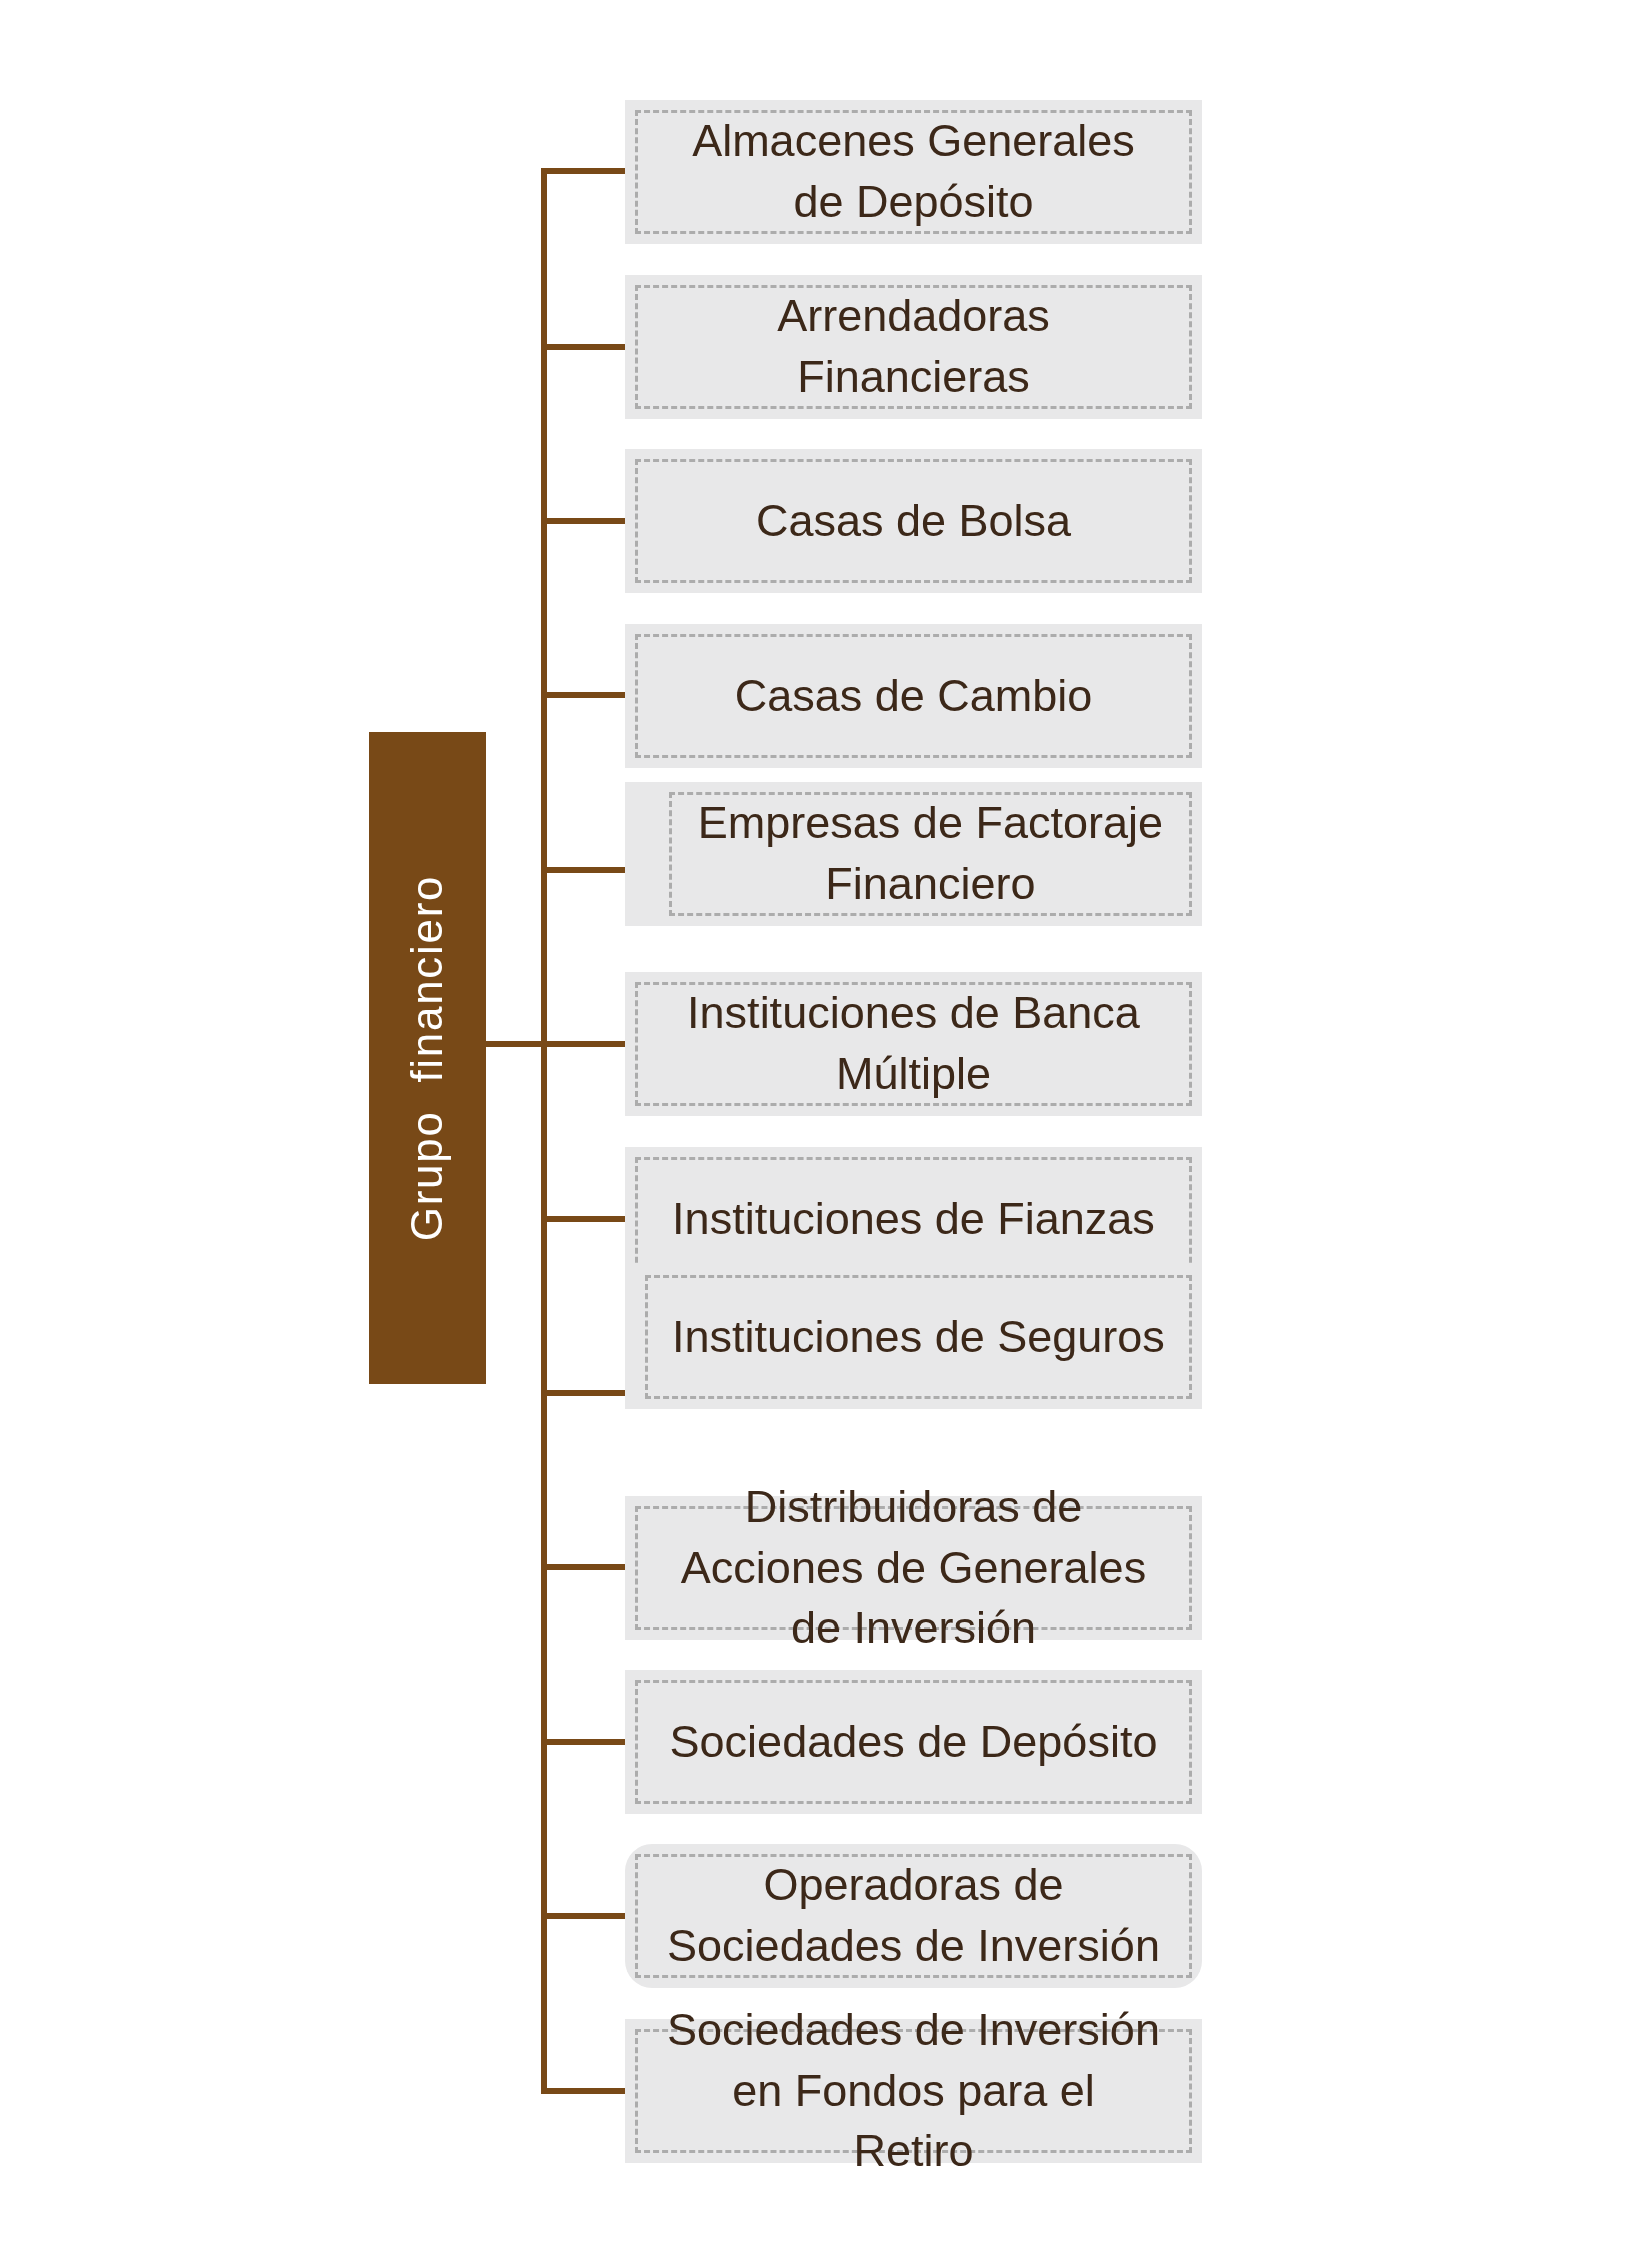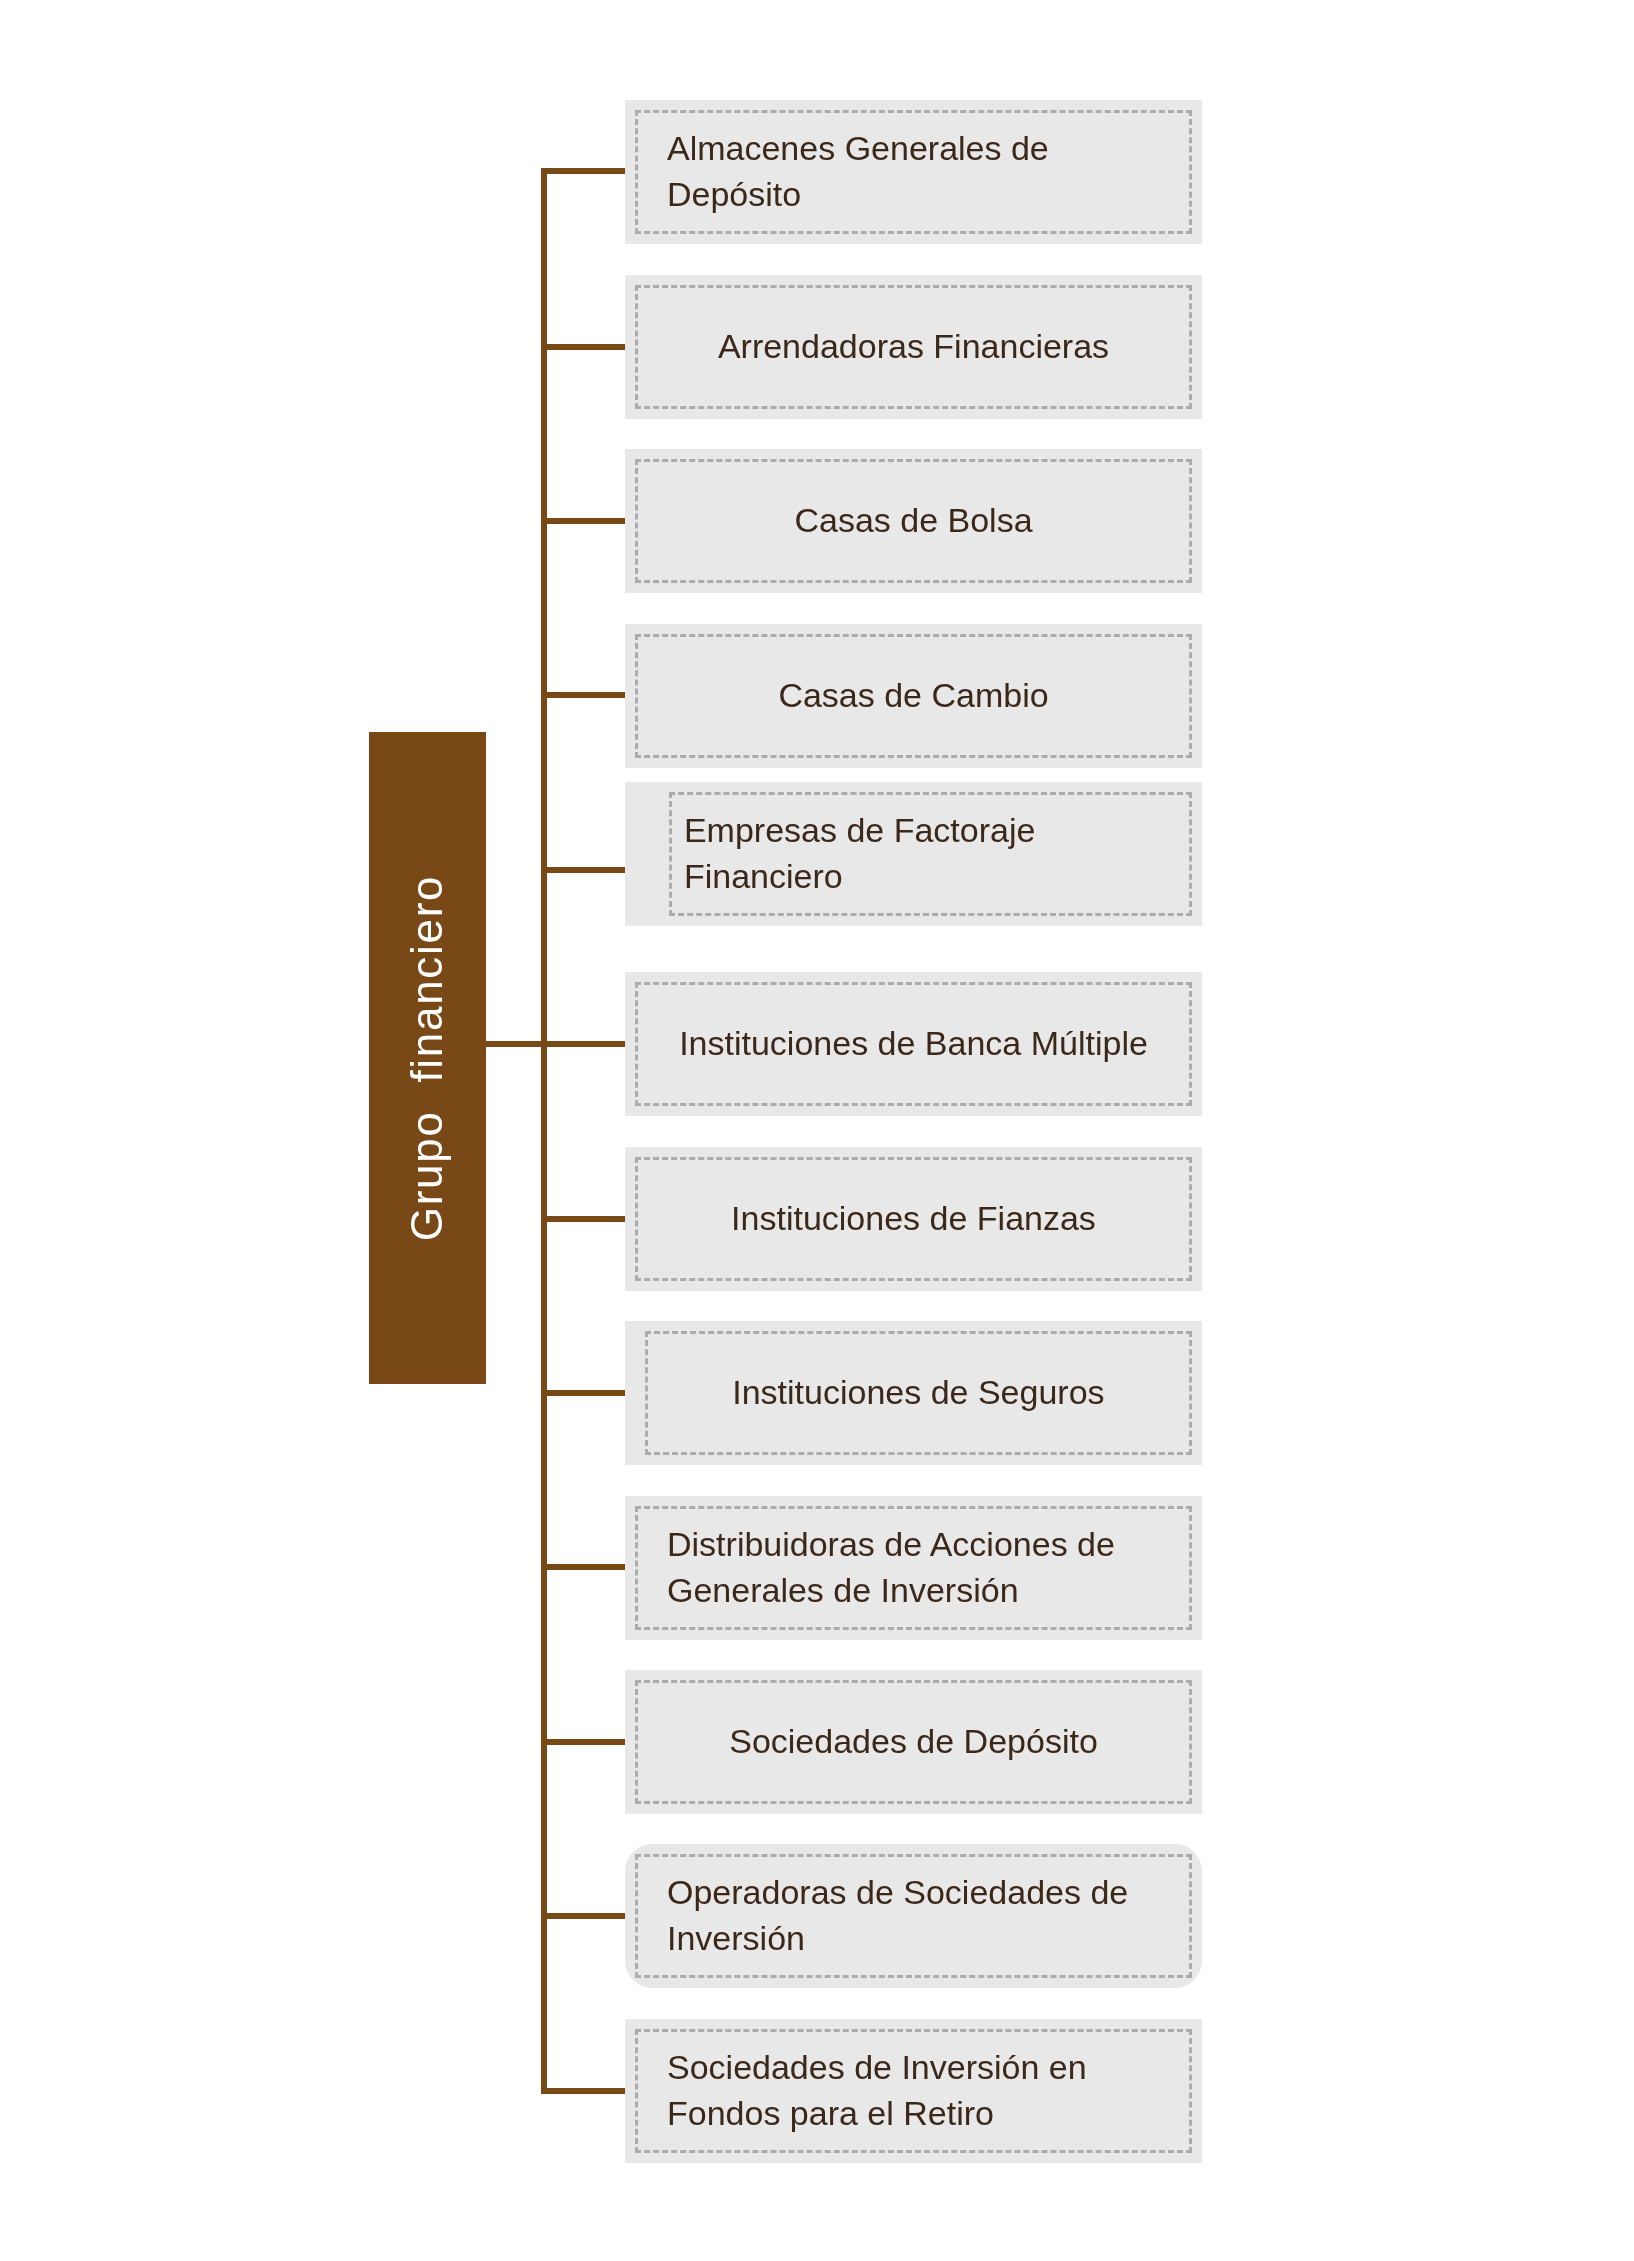--- a/index.html
+++ b/index.html
@@ -85,39 +85,40 @@
     box-sizing: border-box;
     padding: 10.2px;
   }
   .nodes > .node:nth-child(1)  { top: 100px; }
   .nodes > .node:nth-child(2)  { top: 275px; }
   .nodes > .node:nth-child(3)  { top: 449px; }
   .nodes > .node:nth-child(4)  { top: 624px; }
   .nodes > .node:nth-child(5)  { top: 782px; padding-left: 44px; }
   .nodes > .node:nth-child(6)  { top: 972px; }
   .nodes > .node:nth-child(7)  { top: 1147px; }
-  .nodes > .node:nth-child(8)  { top: 1321px; padding-left: 20px; }
+  .nodes > .node:nth-child(8)  { top: 1265px; padding-left: 20px; }
   .nodes > .node:nth-child(9)  { top: 1496px; }
   .nodes > .node:nth-child(10) { top: 1670px; }
   .nodes > .node:nth-child(11) { top: 1844px; border-radius: 27px; }
   .nodes > .node:nth-child(12) { top: 2019px; }
 
   .node-inner {
     width: 100%;
     height: 100%;
     box-sizing: border-box;
     border: 3.4px dashed var(--node-border, #ACACAC);
     display: flex;
     align-items: center;
     justify-content: center;
   }
   .node-label {
     max-width: 493px;
+    text-align: center;
     color: var(--node-text, #3C2819);
-    font-size: 34px;
+    font-size: 45px;
     font-weight: 300;
     line-height: 1.35;
   }
 </style>
 </head>
 <body>
 
 <div class="canvas">
 
   <div class="trunk"></div>

